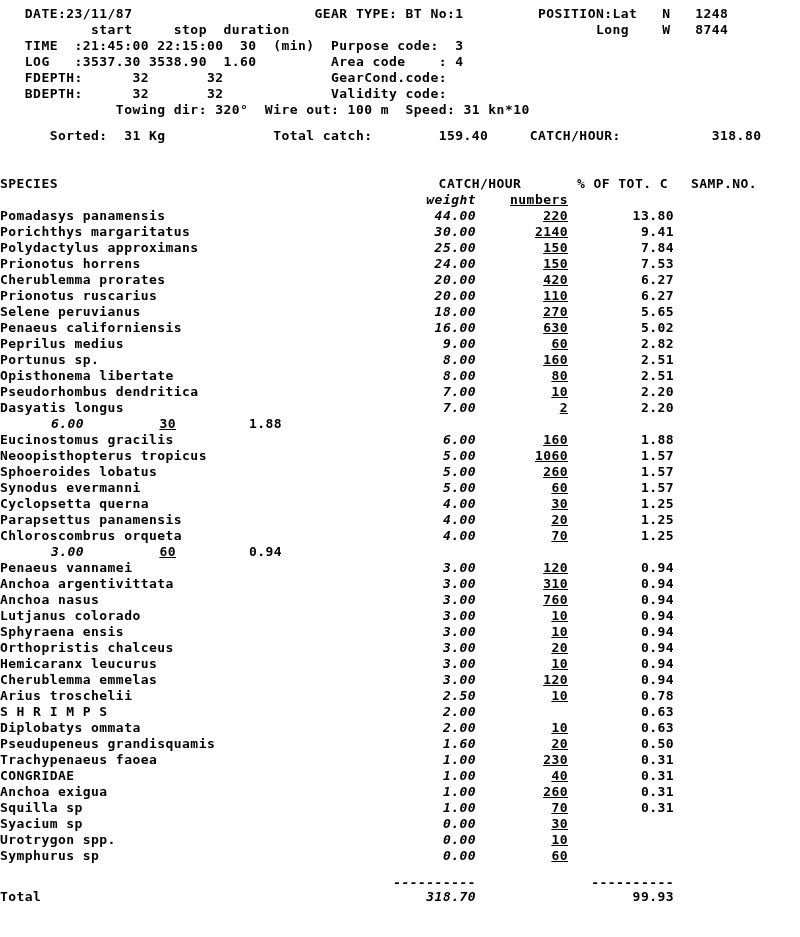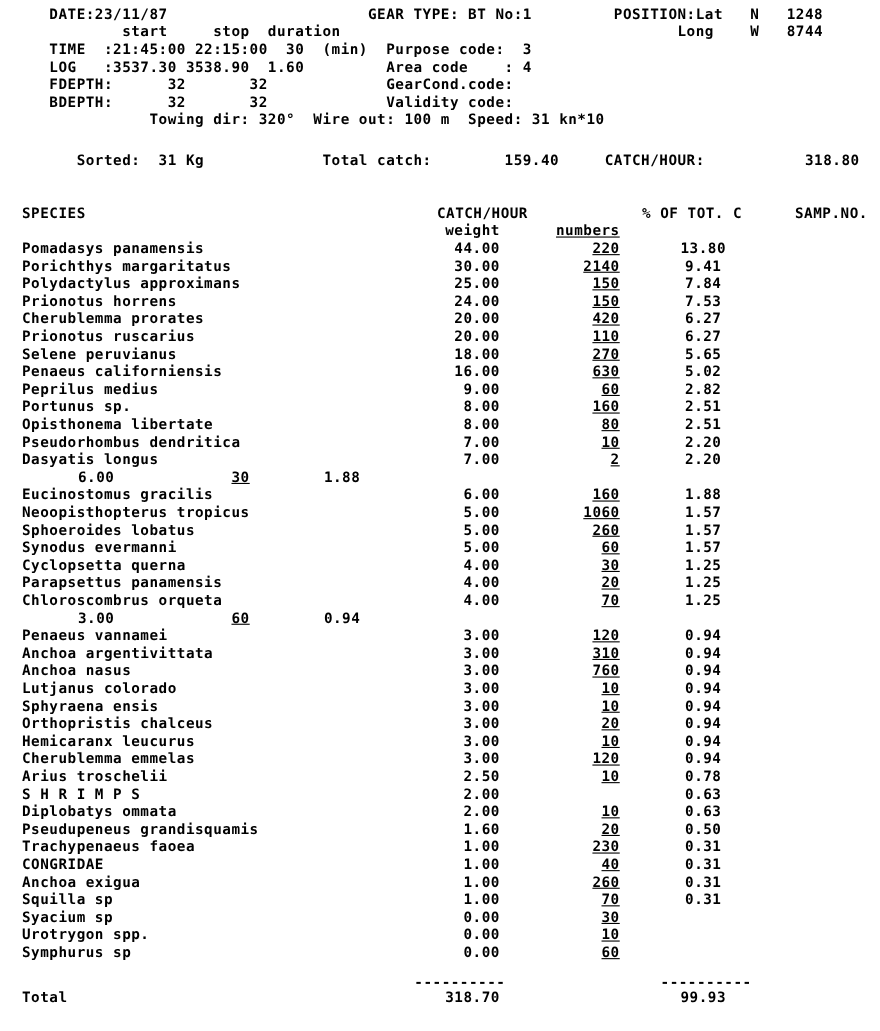--- a/index.html
+++ b/index.html
@@ -1,31 +1,31 @@
 <!DOCTYPE html>
 <html><head>
 <meta charset="utf-8">
 <style>
   html,body{margin:0;padding:0;background:#ffffff;}
   body{
     width:800px;height:937px;overflow:hidden;
     font-family:"DejaVu Sans Mono","Liberation Mono",monospace;
     font-weight:700;font-size:13px;letter-spacing:0.45px;color:#000;
   }
-  .page{padding:6px 0 0 20px;}
+  .page{padding:6px 0 0 0;}
   .line{white-space:pre;line-height:16px;height:16px;}
-  .summary{margin-top:21px;}
+  .summary{margin-top:10px;}
   .table{margin-top:32px;}
-  .trow{display:flex;line-height:16px;height:16px;white-space:pre;gap:31px;}
+  .trow{display:flex;line-height:16px;height:16px;white-space:pre;}
   .c-name{width:392px;overflow:hidden;}
-  .c-weight{width:84px;text-align:right;}
+  .c-weight{width:84px;text-align:right;font-style:italic;}
   .c-num{width:92px;text-align:right;text-decoration:underline;}
-  .c-pct{width:106px;text-align:center;}
+  .c-pct{width:106px;text-align:right;}
   .c-samp{width:100px;text-align:center;}
-  .c-ch{width:176px;text-align:left;}
+  .c-ch{width:176px;text-align:center;}
   .hdr-pct{padding-right:6px;box-sizing:border-box;}
   .dashrow{margin-top:14px;height:10px;line-height:10px;}
   .totalrow{height:18px;line-height:18px;}
 </style>
 </head>
 <body>
 
 <div class="page">
 
   <div>

